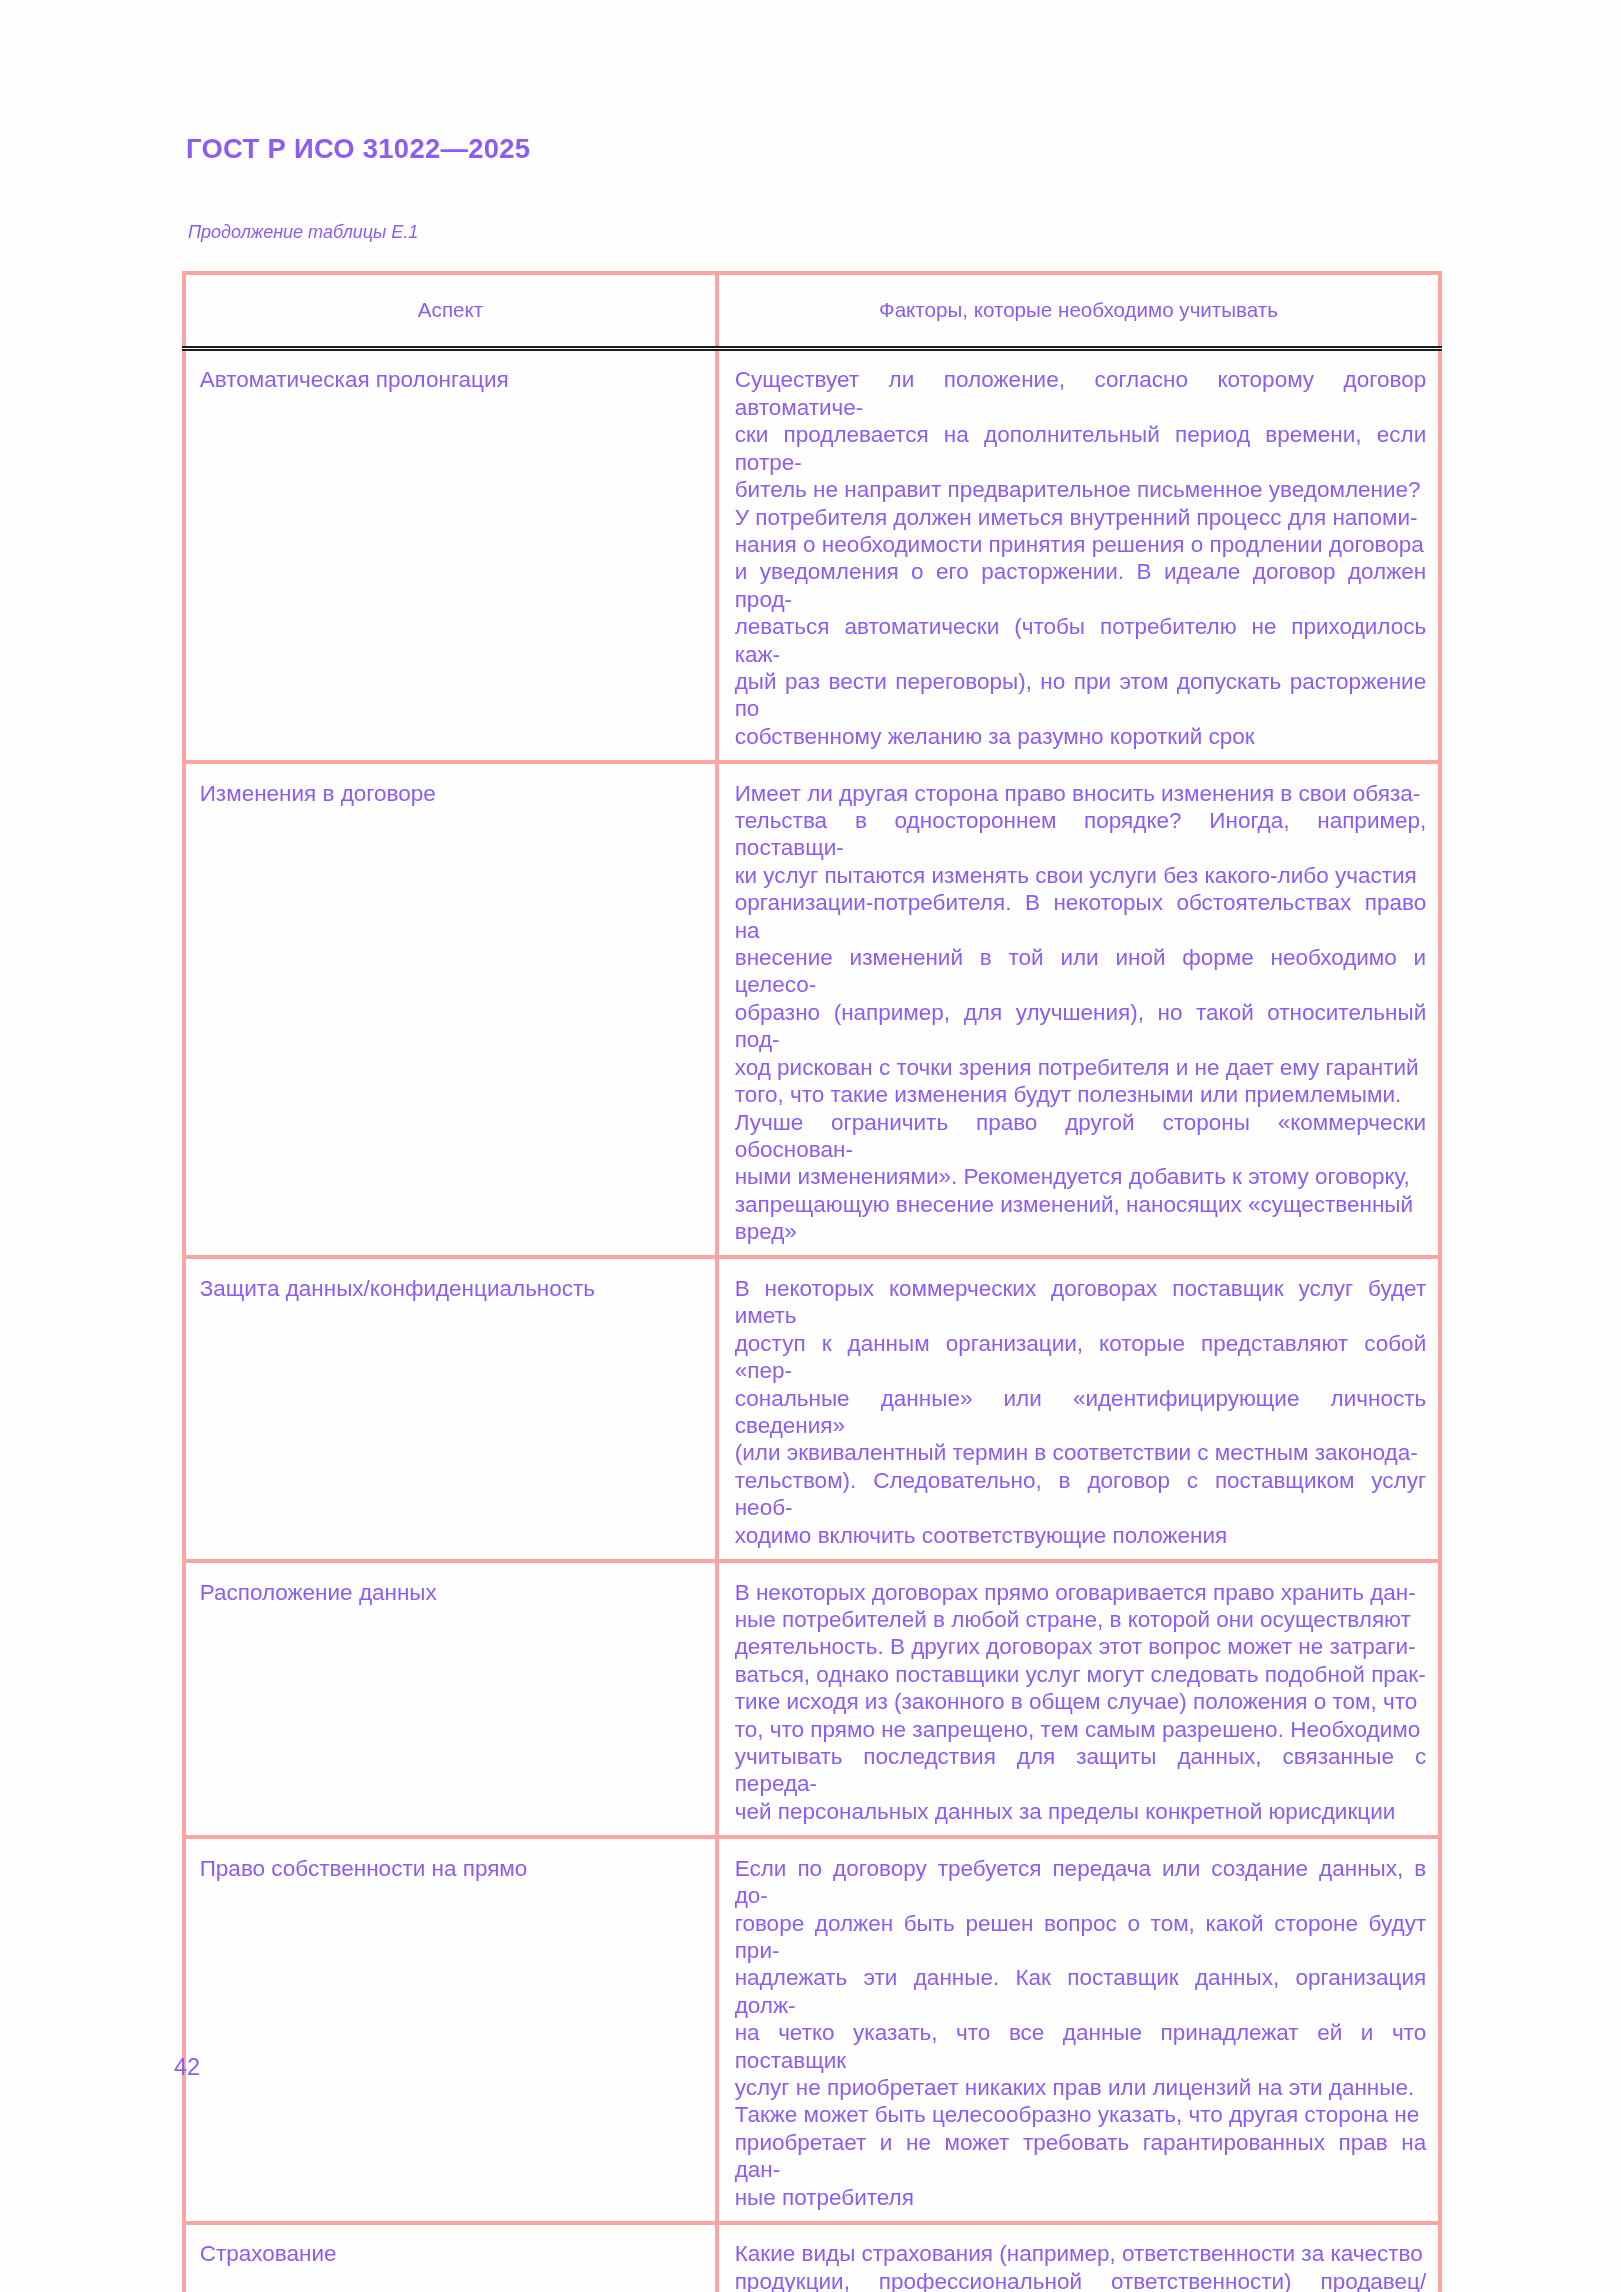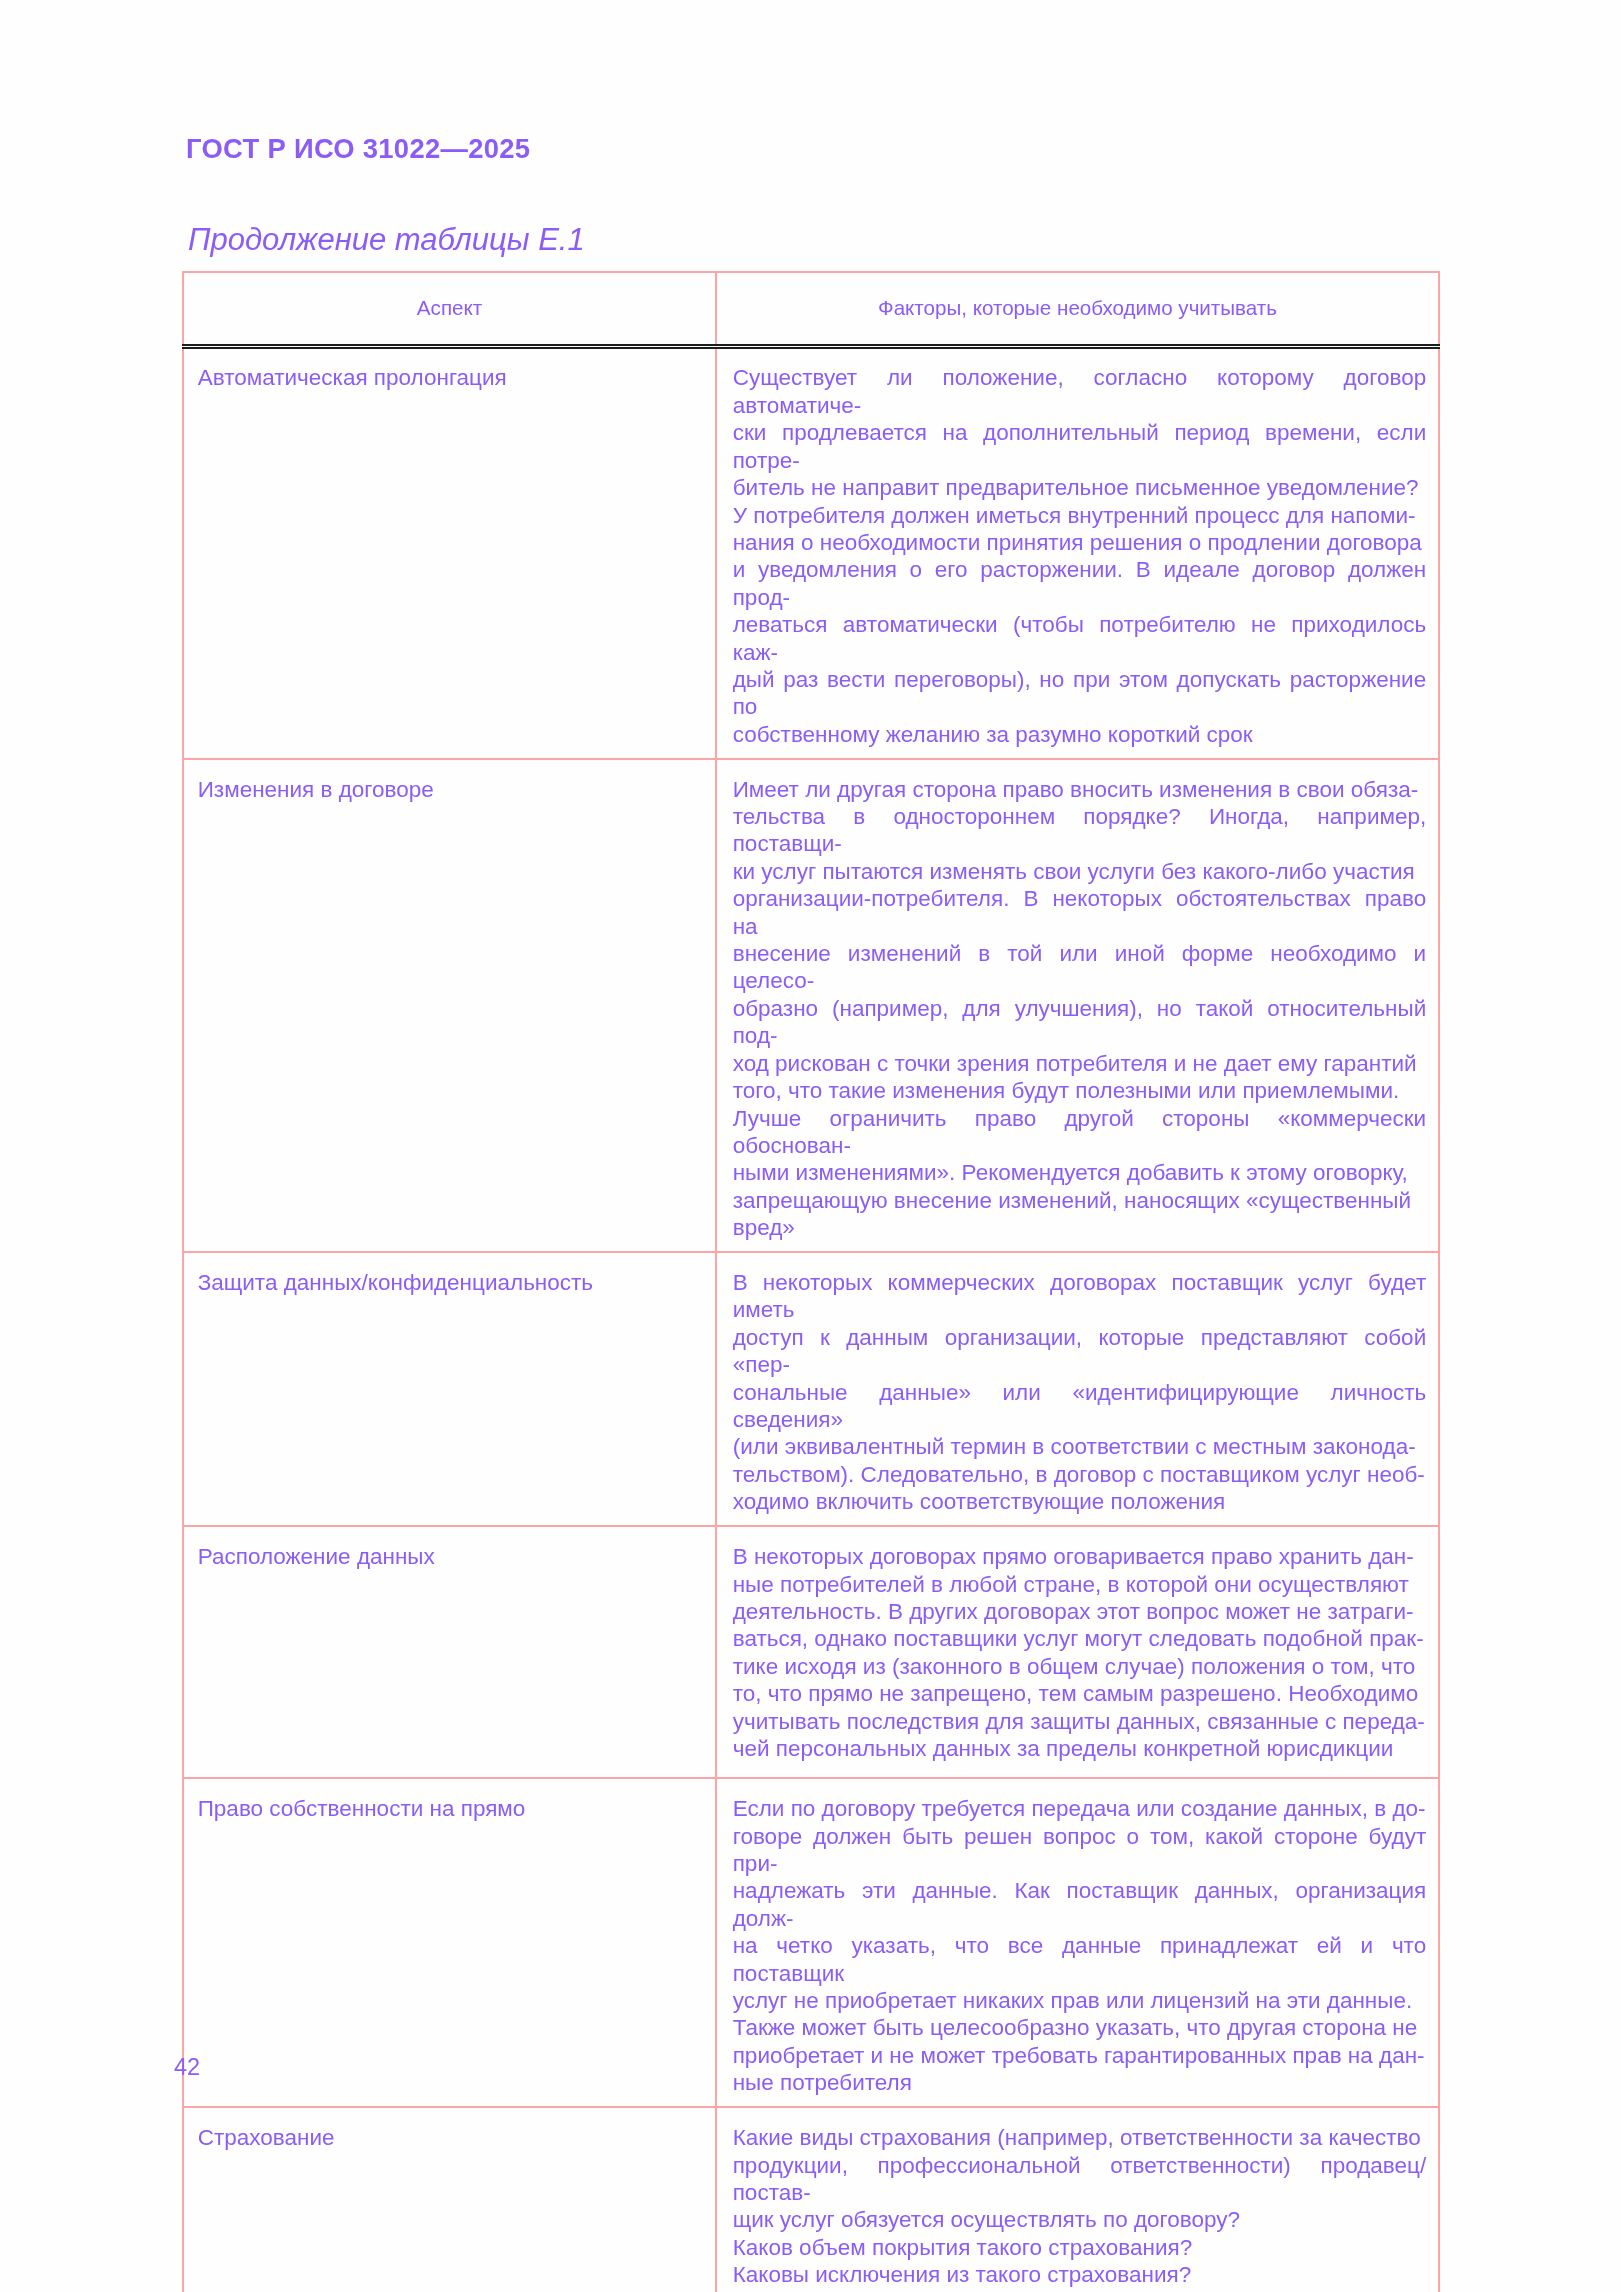--- a/index.html
+++ b/index.html
@@ -20,36 +20,36 @@
     left: 186px;
     top: 133px;
     font-size: 27.4px;
     font-weight: bold;
     letter-spacing: 0.3px;
   }
   .table-caption {
     position: absolute;
     left: 188px;
     top: 222px;
-    font-size: 31px;
+    font-size: 18px;
     font-style: italic;
   }
   table.factors-table {
     position: absolute;
     left: 182px;
     top: 271px;
     width: 1257px;
     border-collapse: collapse;
     table-layout: fixed;
     border: 2.9px solid #1d1d1d;
   }
   col.col-aspect { width: 533px; }
   col.col-factors { width: 723px; }
   th, td {
-    border: 2px solid #fca5a5;
+    border: 4px solid #fca5a5;
   }
   th {
     font-size: 20.6px;
     font-weight: normal;
     text-align: center;
     vertical-align: middle;
     height: 59px;
     padding: 5.9px 9.8px;
     border-bottom: 5.9px double #1d1d1d;
   }

